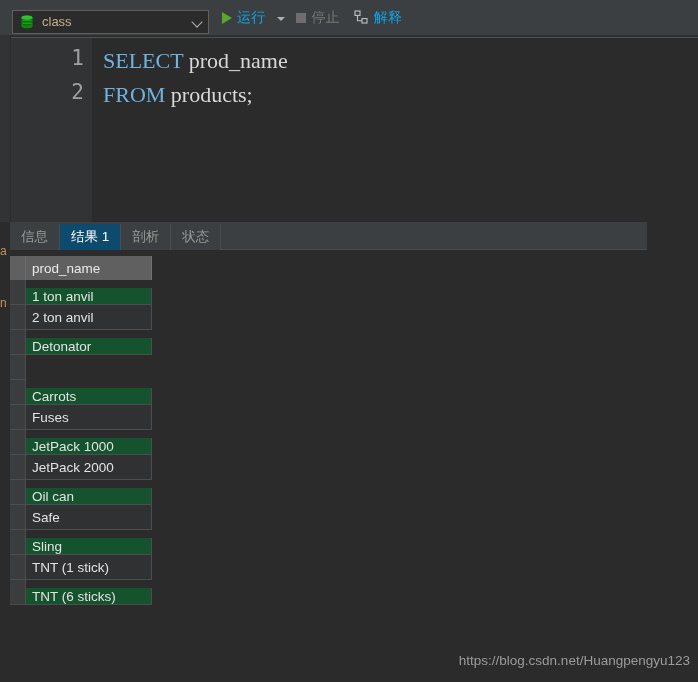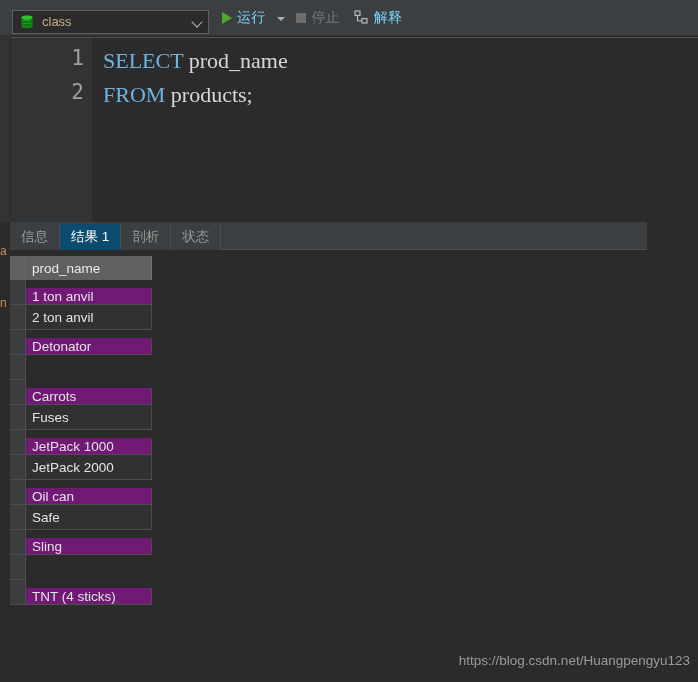--- a/index.html
+++ b/index.html
@@ -75,21 +75,21 @@
   .tbtn {
     display: flex;
     align-items: center;
     height: 26px;
     padding: 0 3px;
     margin-right: 2px;
     cursor: default;
   }
   .tbtn-label {
     font-size: 14px;
-    color: #7dd3fc;
+    color: #0ea5e9;
     white-space: nowrap;
     letter-spacing: 0.2px;
   }
   .tbtn.disabled .tbtn-label { color: #777777; }
   .play-tri {
     width: 0; height: 0;
     border-left: 10px solid #5aa52b;
     border-top: 6px solid transparent;
     border-bottom: 6px solid transparent;
     margin-right: 5px;
@@ -279,21 +279,21 @@
     align-items: center;
     padding-left: 6px;
     font-size: 13.5px;
     color: #e3e3e3;
     background: #2f3133;
     border-bottom: 1px solid #4b4d4f;
     border-right: 1px solid #4b4d4f;
     box-sizing: border-box;
     white-space: nowrap;
   }
-  .grid-row.alt .row-cell { background: #701a75; margin-top: 8px; }
+  .grid-row.alt .row-cell { background: #14532d; margin-top: 8px; }
 
   
   #watermark {
     position: absolute;
     right: 8px; bottom: 14px;
     font-size: 13.5px;
     color: #9b9b9b;
     white-space: nowrap;
   }
 </style>
@@ -410,22 +410,23 @@
         <div class="grid-row">
           <div class="row-gutter"></div>
           <div class="row-cell">Safe</div>
         </div>
         <div class="grid-row alt">
           <div class="row-gutter"></div>
           <div class="row-cell">Sling</div>
         </div>
         <div class="grid-row">
           <div class="row-gutter"></div>
-        </div>
-        <div class="grid-row alt">
-          <div class="row-gutter"></div>
-          <div class="row-cell">TNT (4 sticks)</div>
+          <div class="row-cell">TNT (1 stick)</div>
+        </div>
+        <div class="grid-row alt">
+          <div class="row-gutter"></div>
+          <div class="row-cell">TNT (6 sticks)</div>
         </div>
       </div>
   </div>
 </div>
 
 <div id="watermark">https://blog.csdn.net/Huangpengyu123</div>
 
 </body></html>

